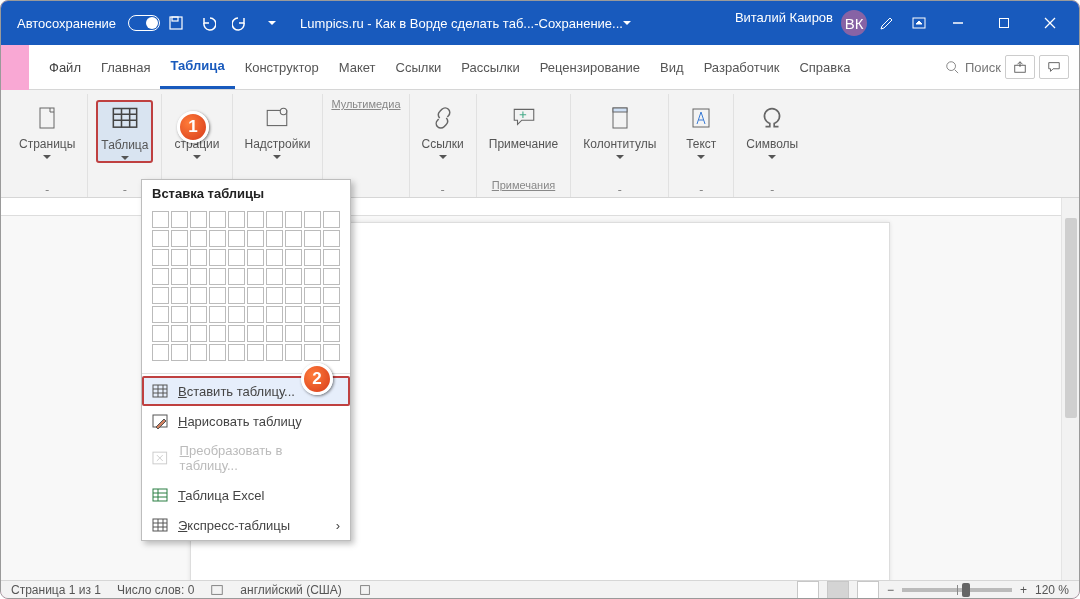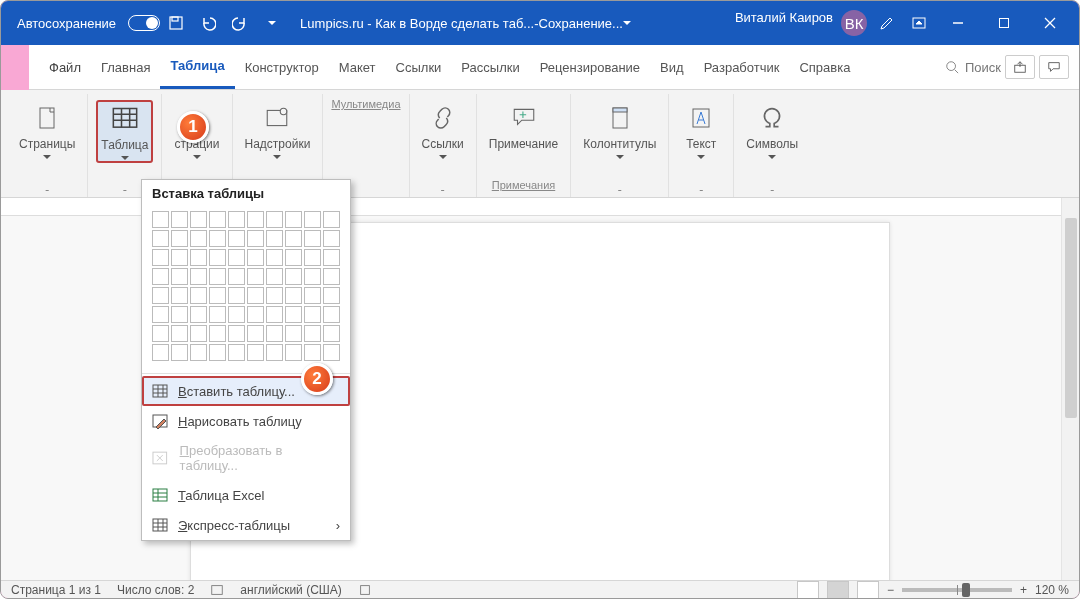--- a/index.html
+++ b/index.html
@@ -319,21 +319,21 @@
   <div class="docarea">
     <div class="ruler"></div>
     <div class="page"></div>
     <div class="vscroll">
         <div class="thumb"></div>
       </div>
   </div>
 
   <div class="status">
     <span>Страница 1 из 1</span>
-    <span>Число слов: 2</span>
+    <span>Число слов: 0</span>
     <svg width="14" height="14" viewBox="0 0 16 16" fill="none" stroke="#777">
         <rect x="2" y="3" width="12" height="10"></rect>
       </svg>
     <span>английский (США)</span>
     <svg width="14" height="14" viewBox="0 0 16 16" fill="none" stroke="#777">
         <rect x="3" y="3" width="10" height="10"></rect>
       </svg>
     <div class="right">
       <div class="view-btn"></div>
       <div class="view-btn active"></div>

